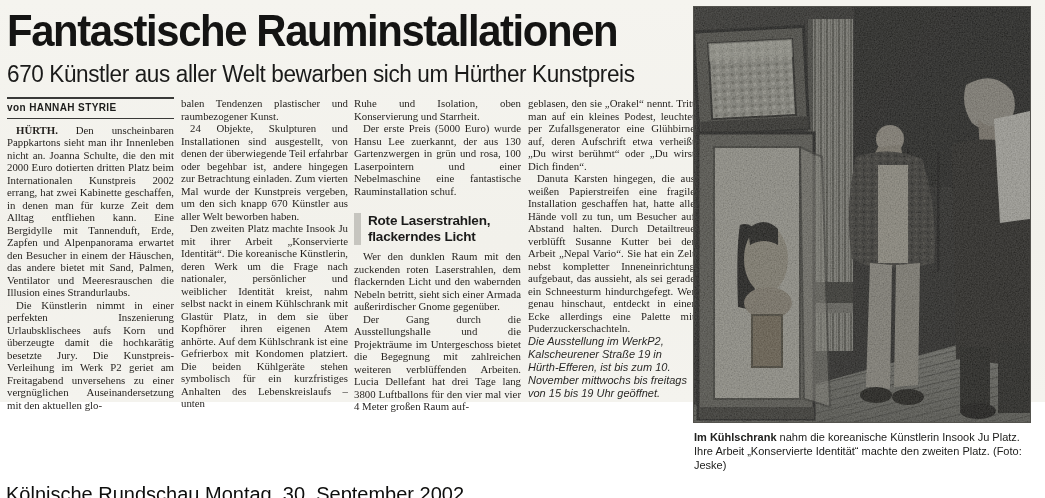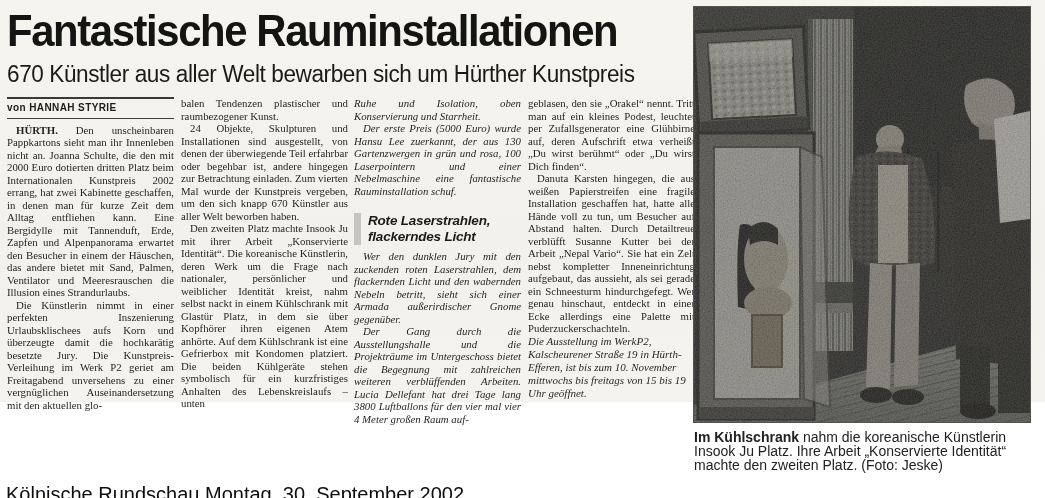--- a/index.html
+++ b/index.html
@@ -22,21 +22,21 @@
     font-weight:400;font-size:23px;line-height:26px;letter-spacing:-0.4px;
     color:#1a1a19;transform:scaleX(0.98);transform-origin:left top;white-space:nowrap;
   }
   .col{
     position:absolute;top:97px;width:167px;
     font-family:"Liberation Serif",serif;font-size:10.8px;line-height:12.5px;
     color:#221f1c;text-align:justify;
   }
   .col-1{left:7px;}
   .col-2{left:181px;}
-  .col-3{left:354px;font-style:italic;}
+  .col-3{left:354px;}
   .col-4{left:528px;}
   .col p{margin:0;}
   .col p.indent{text-indent:9px;}
   .byline{
     border-top:2px solid #3a3a38;border-bottom:1.5px solid #3a3a38;
     padding:3px 0 3px 0;margin:0 0 5px 0;
     font-family:"Liberation Sans",sans-serif;font-weight:700;
     font-size:10px;letter-spacing:0.4px;color:#1c1c1b;text-align:left;
   }
   .byline .prefix{text-transform:lowercase;}
@@ -46,31 +46,31 @@
   }
   .crosshead .bar{
     width:7px;background:#c6c5bf;margin-right:7px;flex:0 0 auto;
   }
   .crosshead .txt{
     font-family:"Liberation Sans",sans-serif;font-weight:700;
     font-size:13.5px;line-height:16px;letter-spacing:-0.2px;color:#1b1b1a;text-align:left;
   }
   .notice{
     margin-top:11px;
-    font-family:Liberation Serif, serif;font-style:italic;
+    font-family:Liberation Sans, sans-serif;font-style:italic;
     font-size:11px;line-height:13.2px;color:#2a2927;text-align:left;
   }
   .photo-frame{
     position:absolute;left:694px;top:7px;width:336px;height:415px;
     background:#2c2b28;box-shadow:0 0 0 1px #54534e;
   }
   .photo-frame svg{display:block;}
   .photo-caption{
     position:absolute;left:694px;top:430px;width:344px;
-    font-family:"Liberation Sans",sans-serif;font-size:14px;line-height:14px;
+    font-family:"Liberation Sans",sans-serif;font-size:11px;line-height:14px;
     color:#21211f;text-align:left;
   }
   .source-line{
     position:absolute;left:6px;top:462px;
     font-family:"Liberation Sans",sans-serif;font-size:20px;line-height:26px;
     color:#0e0e0d;white-space:nowrap;margin-top:19px;
   }
 </style>
 </head>
 <body>
@@ -95,21 +95,21 @@
     <p class="indent">Den zweiten Platz machte Insook Ju mit ihrer Arbeit „Konservierte Identität“. Die koreanische Künstlerin, deren Werk um die Frage nach nationaler, persönlicher und weiblicher Identität kreist, nahm selbst nackt in einem Kühlschrank mit Glastür Platz, in dem sie über Kopfhörer ihren eigenen Atem anhörte. Auf dem Kühlschrank ist eine Gefrierbox mit Kondomen platziert. Die beiden Kühlgeräte stehen symbolisch für ein kurzfristiges Anhalten des Lebenskreislaufs – unten</p>
   </div>
 
   <div class="col col-3">
     <p>Ruhe und Isolation, oben Konservierung und Starrheit.</p>
     <p class="indent">Der erste Preis (5000 Euro) wurde Hansu Lee zuerkannt, der aus 130 Gartenzwergen in grün und rosa, 100 Laserpointern und einer Nebelmaschine eine fantastische Rauminstallation schuf.</p>
     <div class="crosshead">
       <span class="bar"></span>
       <span class="txt">Rote Laserstrahlen, flackerndes Licht</span>
     </div>
-    <p class="indent">Wer den dunklen Jury mit den zuckenden roten Laserstrahlen, dem flackernden Licht und den wabernden Nebeln betritt, sieht sich einer Armada außerirdischer Gnome gegenüber.</p>
+    <p class="indent">Wer den dunklen Raum mit den zuckenden roten Laserstrahlen, dem flackernden Licht und den wabernden Nebeln betritt, sieht sich einer Armada außerirdischer Gnome gegenüber.</p>
     <p class="indent">Der Gang durch die Ausstellungshalle und die Projekträume im Untergeschoss bietet die Begegnung mit zahlreichen weiteren verblüffenden Arbeiten. Lucia Dellefant hat drei Tage lang 3800 Luftballons für den vier mal vier 4 Meter großen Raum auf-</p>
   </div>
 
   <div class="col col-4">
     <p>geblasen, den sie „Orakel“ nennt. Tritt man auf ein kleines Podest, leuchtet per Zufallsgenerator eine Glühbirne auf, deren Aufschrift etwa verheißt „Du wirst berühmt“ oder „Du wirst Dich finden“.</p>
     <p class="indent">Danuta Karsten hingegen, die aus weißen Papierstreifen eine fragile Installation geschaffen hat, hatte alle Hände voll zu tun, um Besucher auf Abstand halten. Durch Detailtreue verblüfft Susanne Kutter bei der Arbeit „Nepal Vario“. Sie hat ein Zelt nebst kompletter Inneneinrichtung aufgebaut, das aussieht, als sei gerade ein Schneesturm hindurchgefegt. Wer genau hinschaut, entdeckt in einer Ecke allerdings eine Palette mit Puderzuckerschachteln.</p>
     <p class="notice">Die Ausstellung im WerkP2, Kalscheurener Straße 19 in Hürth-Efferen, ist bis zum 10. November mittwochs bis freitags von 15 bis 19 Uhr geöffnet.</p>
   </div>
 
   <div class="photo-frame">

